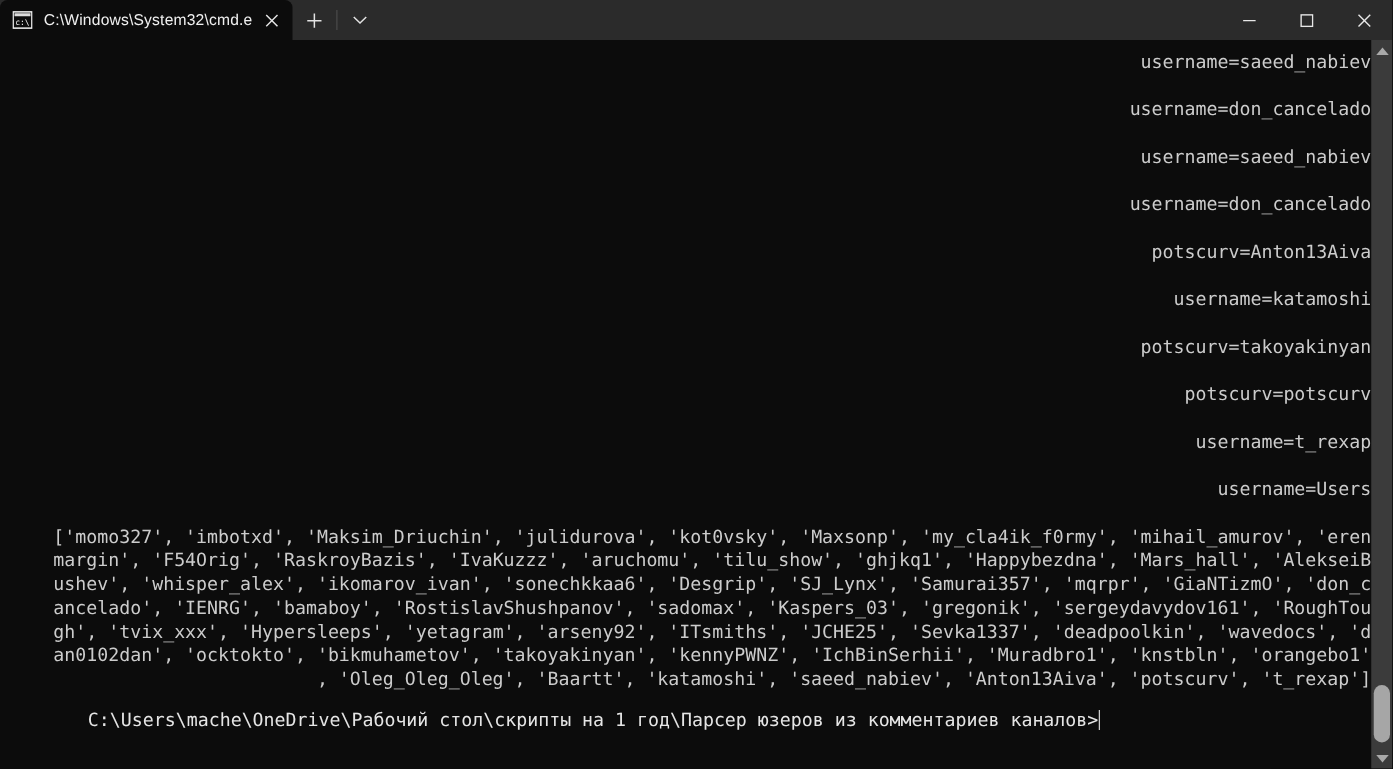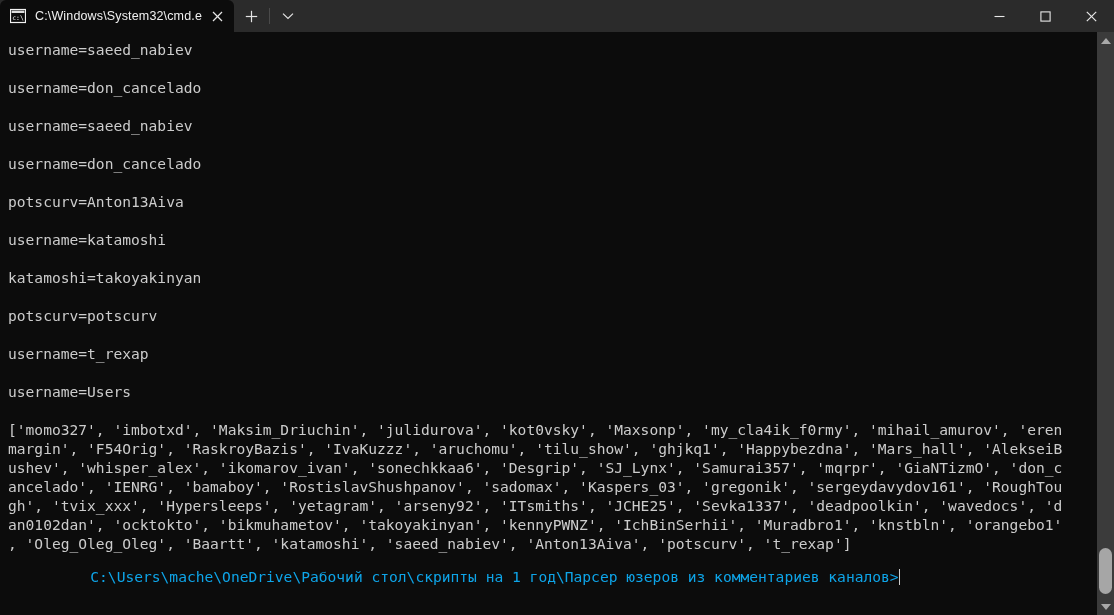--- a/index.html
+++ b/index.html
@@ -114,20 +114,21 @@
     color: #e8e8e8;
   }
 
   
   #body {
     position: relative;
     flex: 1 1 auto;
     background: #0c0c0c;
     overflow: hidden;
     display: flex;
+    text-align: right;
   }
 
   #screen {
     flex: 1 1 auto;
     position: relative;
     padding: 0 0 0 8px;
     overflow: hidden;
   }
 
   #screen-inner {
@@ -143,23 +144,23 @@
     font-size: 14.6px;
     line-height: 19px;
     white-space: pre;
     letter-spacing: 0px;
     height: 19px;
   }
   .line.blank { color: transparent; }
 
   #promptline {
     position: absolute;
-    left: 20px;
+    left: 0;
     bottom: 10px;
-    color: #0ea5e9;
+    color: #e5e5e5;
     font-family: "DejaVu Sans Mono", "Liberation Mono", monospace;
     font-size: 14.6px;
     line-height: 19px;
     white-space: pre;
   }
   #cursor {
     display: inline-block;
     width: 1.5px;
     height: 16px;
     background: #cccccc;
@@ -285,21 +286,21 @@
           <div class="line">username=don_cancelado</div>
           <div class="line blank">&nbsp;</div>
           <div class="line">username=saeed_nabiev</div>
           <div class="line blank">&nbsp;</div>
           <div class="line">username=don_cancelado</div>
           <div class="line blank">&nbsp;</div>
           <div class="line">potscurv=Anton13Aiva</div>
           <div class="line blank">&nbsp;</div>
           <div class="line">username=katamoshi</div>
           <div class="line blank">&nbsp;</div>
-          <div class="line">katamoshi=takoyakinyan</div>
+          <div class="line">potscurv=takoyakinyan</div>
           <div class="line blank">&nbsp;</div>
           <div class="line">potscurv=potscurv</div>
           <div class="line blank">&nbsp;</div>
           <div class="line">username=t_rexap</div>
           <div class="line blank">&nbsp;</div>
           <div class="line">username=Users</div>
           <div class="line blank">&nbsp;</div>
           <div class="line">['momo327', 'imbotxd', 'Maksim_Driuchin', 'julidurova', 'kot0vsky', 'Maxsonp', 'my_cla4ik_f0rmy', 'mihail_amurov', 'eren</div>
           <div class="line">margin', 'F54Orig', 'RaskroyBazis', 'IvaKuzzz', 'aruchomu', 'tilu_show', 'ghjkq1', 'Happybezdna', 'Mars_hall', 'AlekseiB</div>
           <div class="line">ushev', 'whisper_alex', 'ikomarov_ivan', 'sonechkkaa6', 'Desgrip', 'SJ_Lynx', 'Samurai357', 'mqrpr', 'GiaNTizmO', 'don_c</div>

